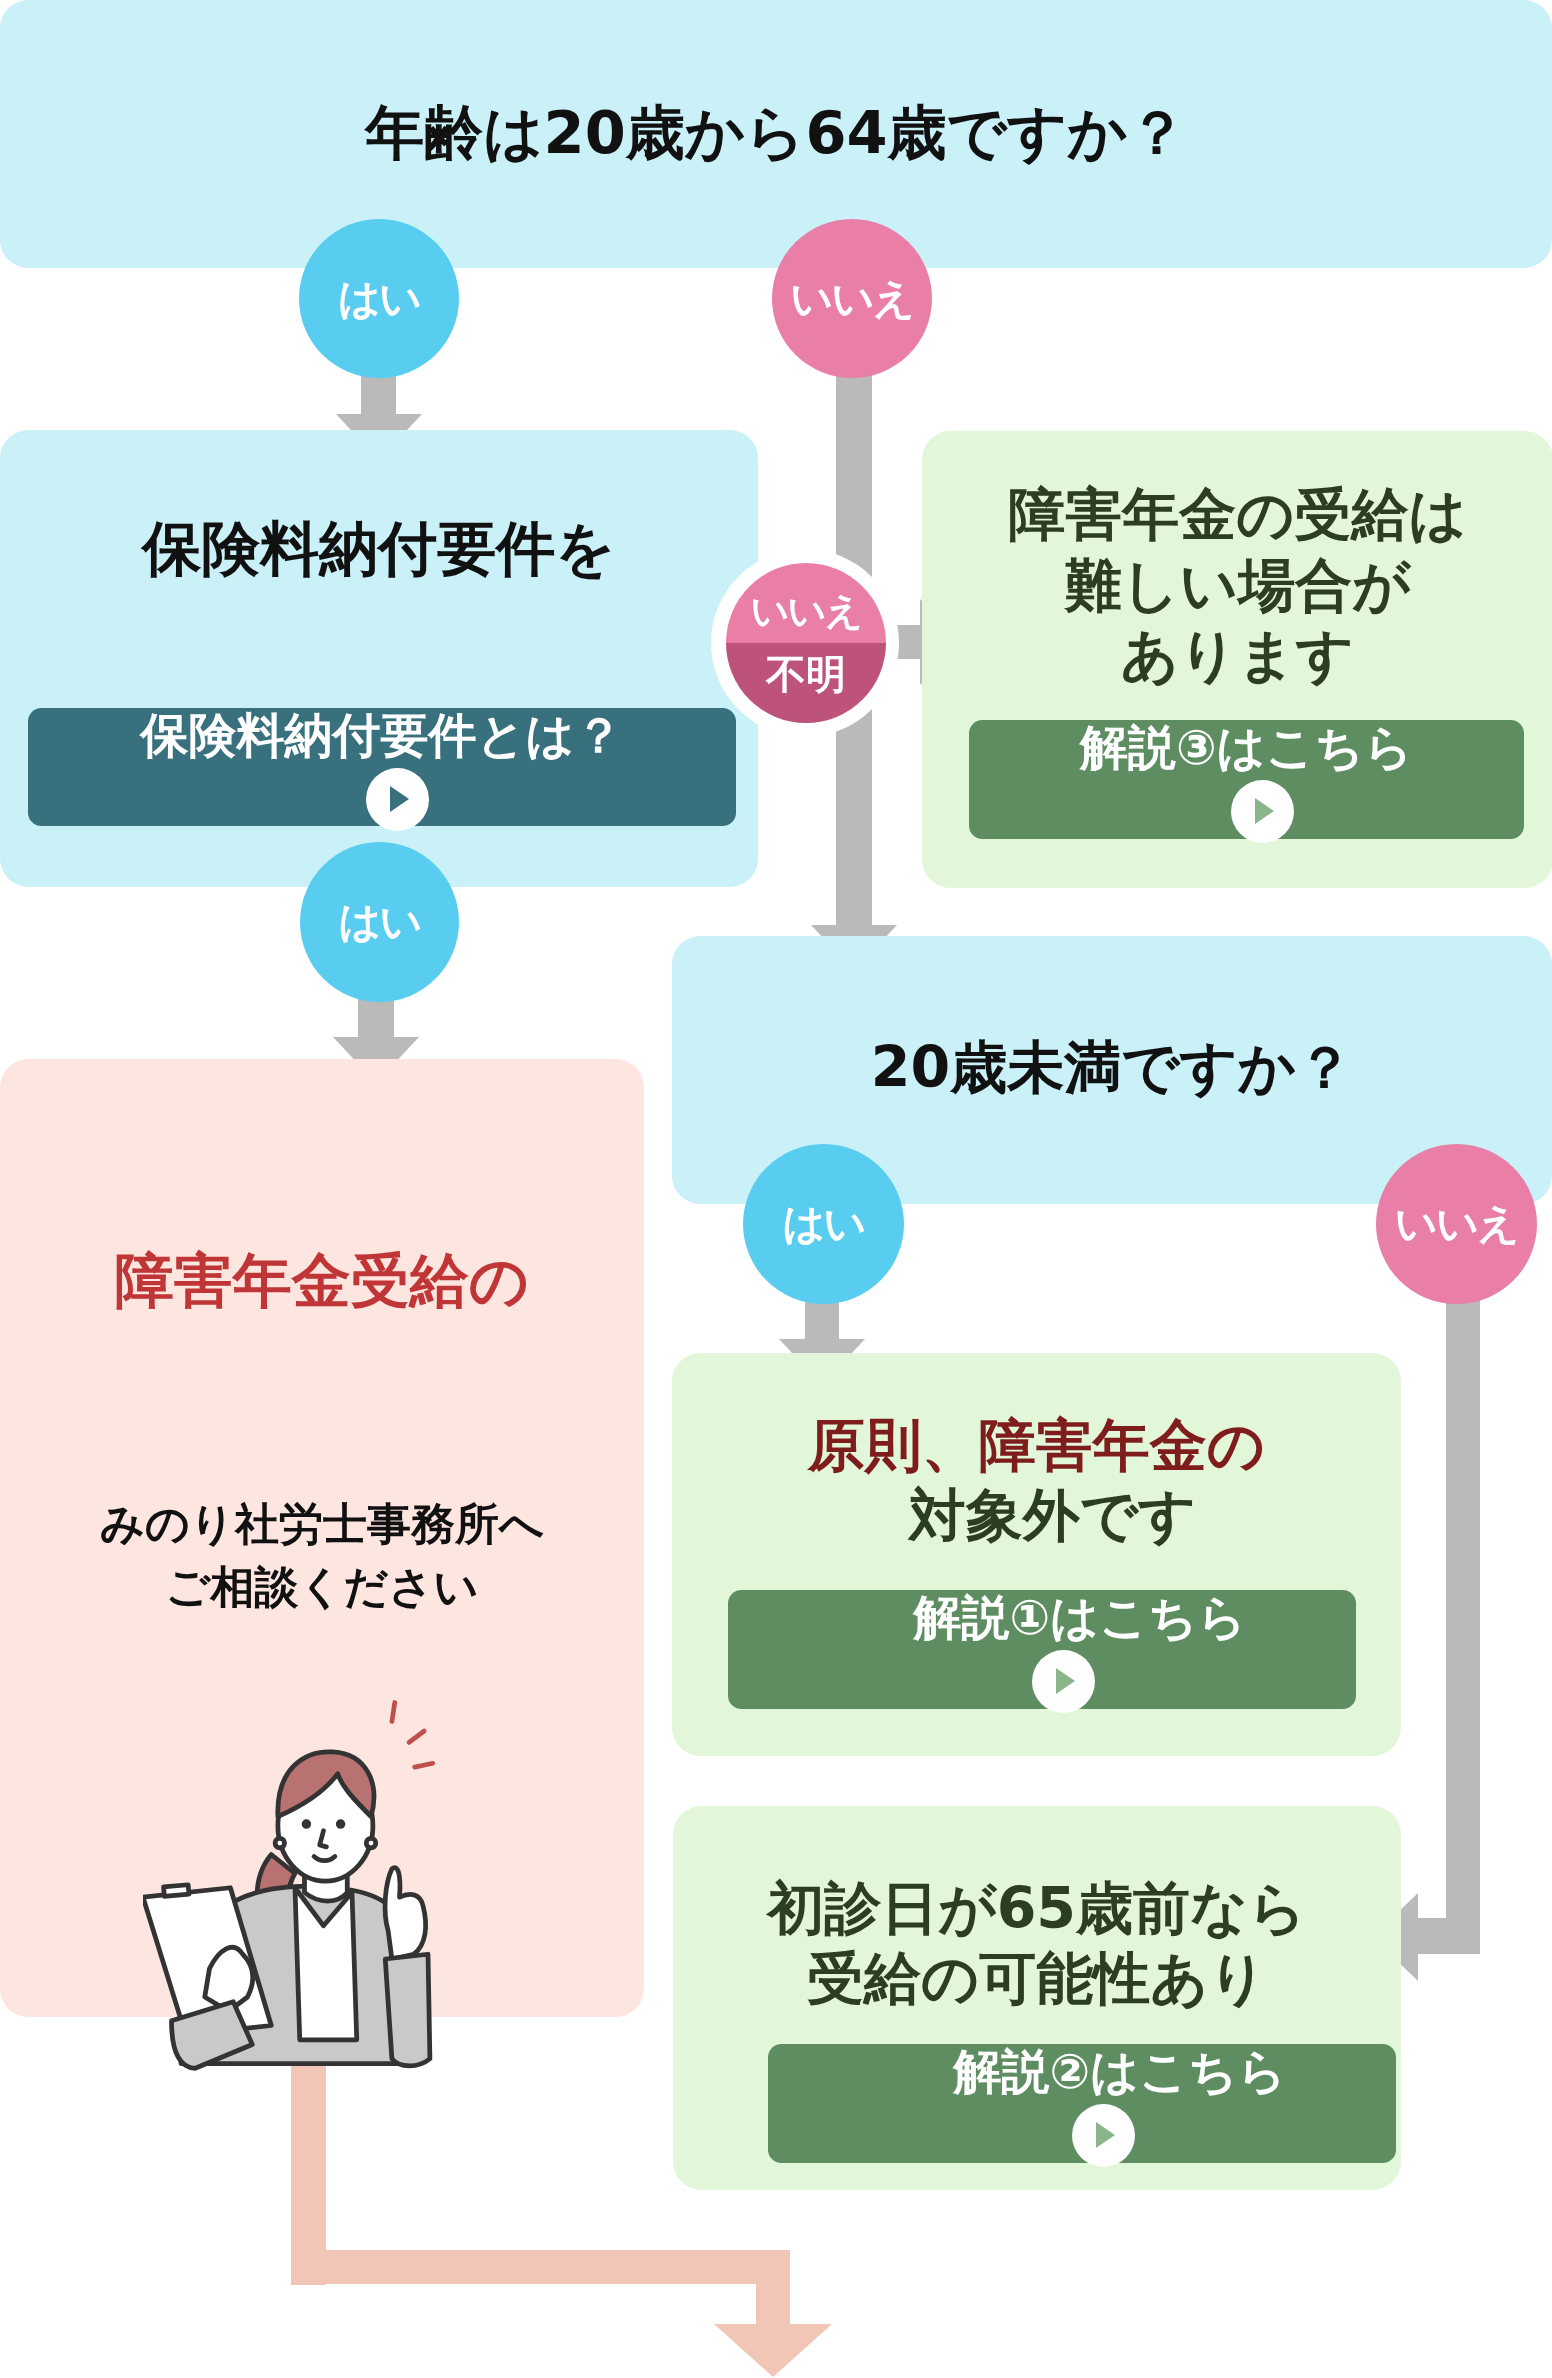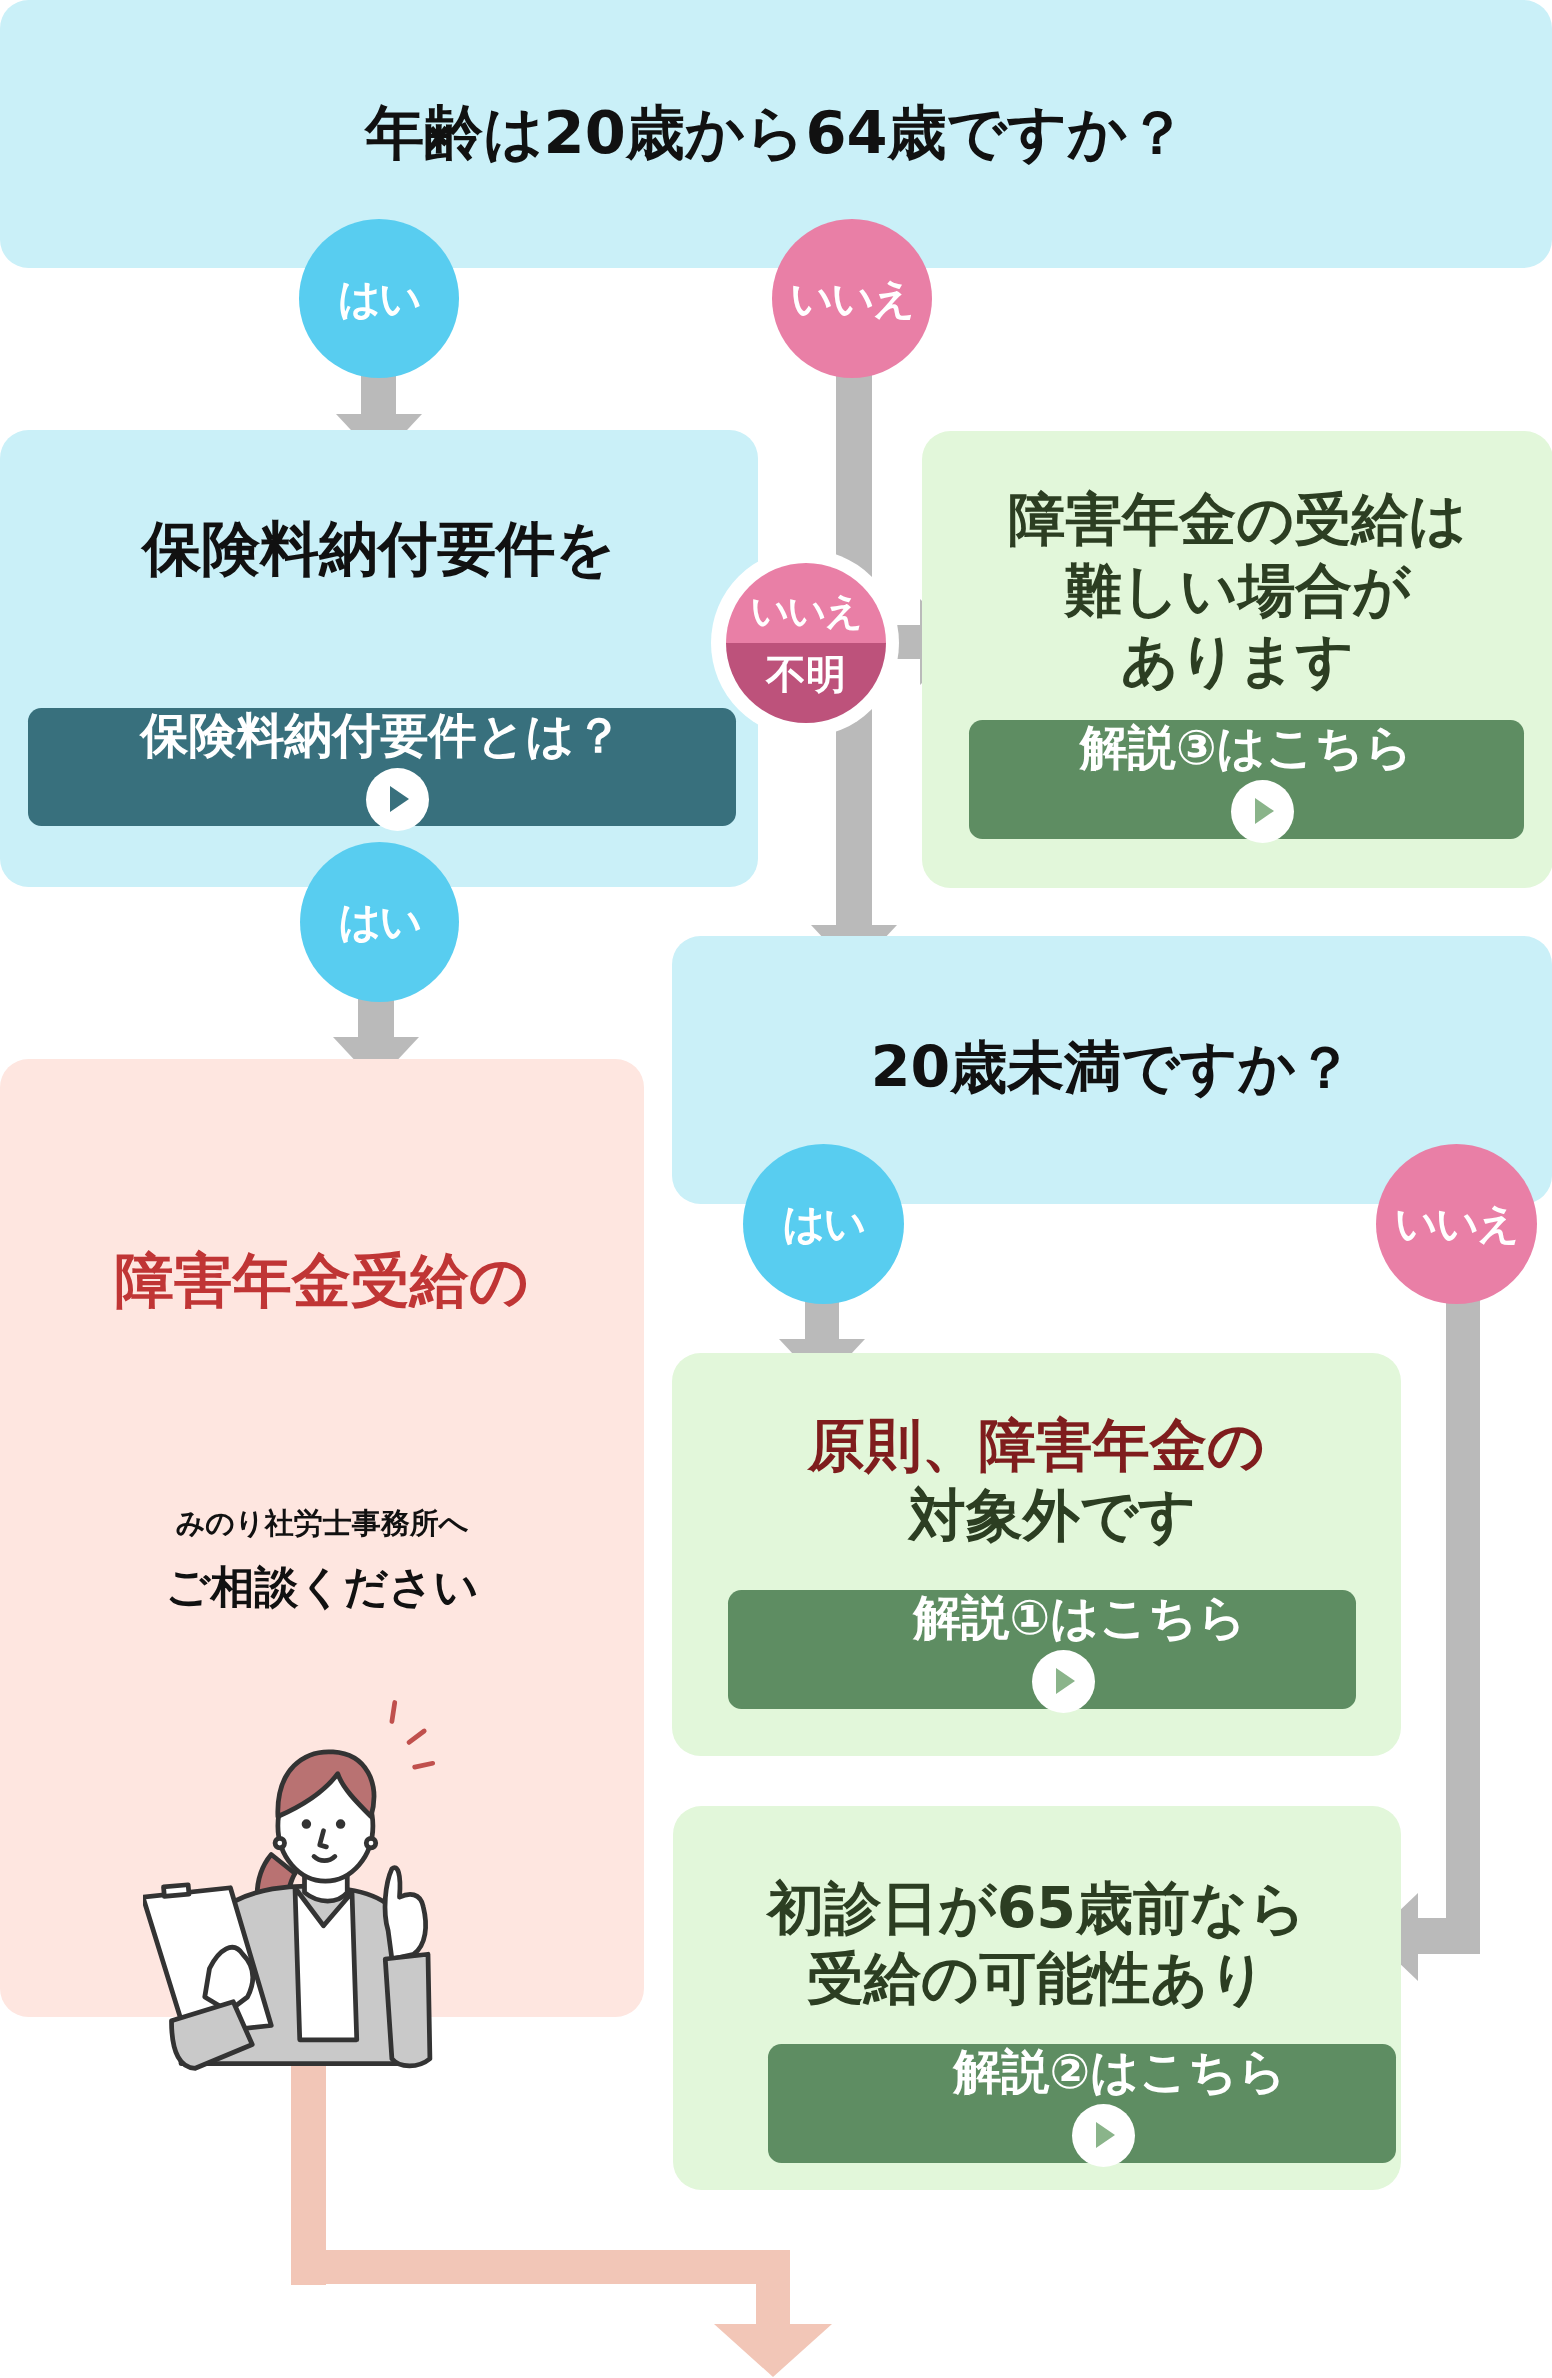--- a/index.html
+++ b/index.html
@@ -67,35 +67,35 @@
   <span>保険料納付要件とは？</span>
   <span class="play" style="--tri:#38707d;"></span>
 </div>
 
 <div class="abs" style="left:711px;top:549px;width:188px;height:188px;border-radius:50%;background:#ffffff;"></div>
 <div class="abs" style="left:726px;top:563px;width:160px;height:160px;border-radius:50%;overflow:hidden;">
   <div style="height:80px;background:#e97fa6;display:flex;align-items:flex-end;justify-content:center;color:#fff;font-weight:bold;font-size:38px;padding-bottom:5.7px;box-sizing:border-box;letter-spacing:-1.9px;">いいえ</div>
   <div style="height:80px;background:#bd527b;display:flex;align-items:flex-start;justify-content:center;color:#fff;font-weight:bold;font-size:40px;padding-top:3.8px;box-sizing:border-box;">不明</div>
 </div>
 
-<div class="box g-box" style="left:922px;top:431px;width:631px;height:457px;">
+<div class="box g-box" style="left:922px;top:431px;width:631px;height:457px;font-family:Liberation Mono, monospace;">
   <div class="center-text" style="top:53px;font-size:57px;line-height:70px;color:#2c3e22;">障害年金の受給は</div>
   <div class="center-text" style="top:124px;font-size:57px;line-height:70px;color:#2c3e22;">難しい場合が</div>
   <div class="center-text" style="top:194px;font-size:57px;line-height:70px;color:#2c3e22;">あります</div>
 </div>
 <div class="btn btn-green" style="left:969px;top:720px;width:555px;height:119px;">
   <span>解説③はこちら</span>
   <span class="play" style="--tri:#8ab48a;"></span>
 </div>
 
 <div class="circle yes" style="left:300px;top:842px;width:159px;height:160px;">はい</div>
 
 <div class="box p-box" style="left:0;top:1059px;width:597px;height:958px;">
   <div class="center-text" style="top:181px;font-size:59px;line-height:82px;color:#c03535;">障害年金受給の</div>
-  <div class="center-text" style="top:433px;font-size:29px;line-height:63px;color:#111111;">みのり社労士事務所へ</div>
+  <div class="center-text" style="top:433px;font-size:44px;line-height:63px;color:#111111;">みのり社労士事務所へ</div>
   <div class="center-text" style="top:496px;font-size:44px;line-height:63px;color:#111111;">ご相談ください</div>
 </div>
 
 <svg class="abs" style="left:143px;top:1693px;" width="323" height="380" viewBox="0 0 340 400">
   <g stroke="#333333" stroke-width="5" stroke-linejoin="round" stroke-linecap="round">
 
     <line x1="265" y1="10" x2="262" y2="30" stroke="#c0504d"></line>
     <line x1="280" y1="52" x2="296" y2="40" stroke="#c0504d"></line>
     <line x1="286" y1="78" x2="305" y2="74" stroke="#c0504d"></line>
 

